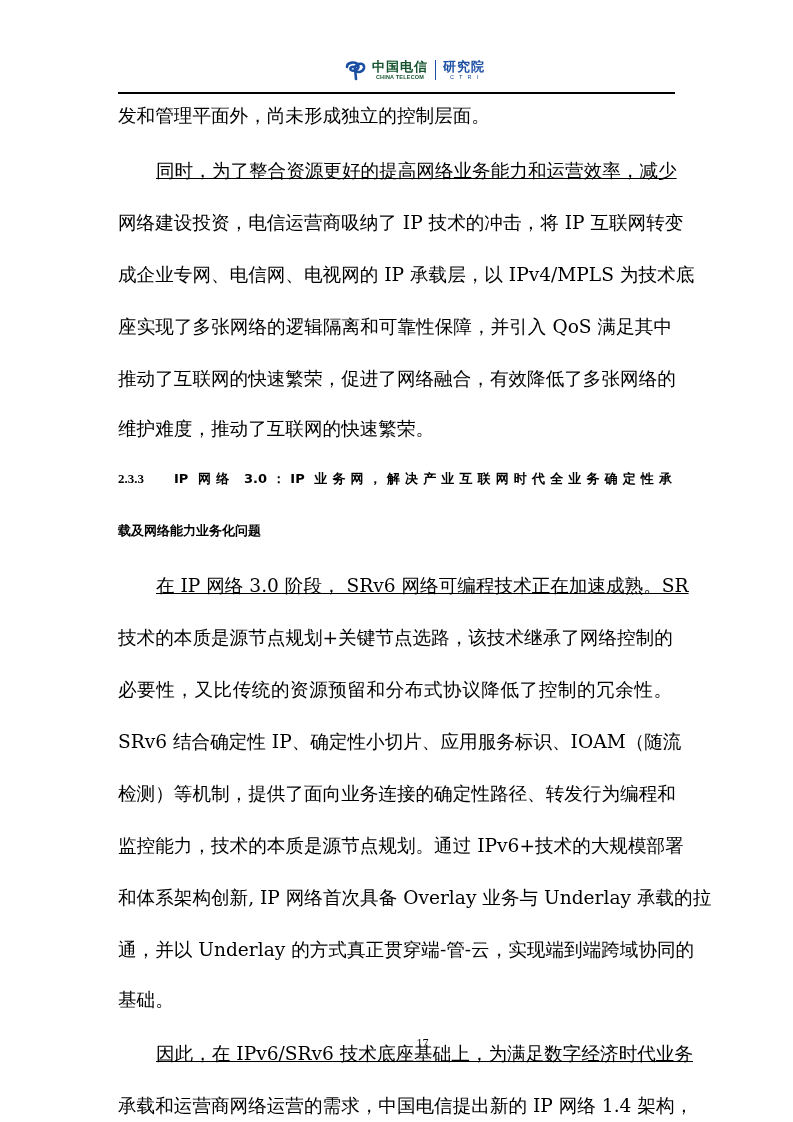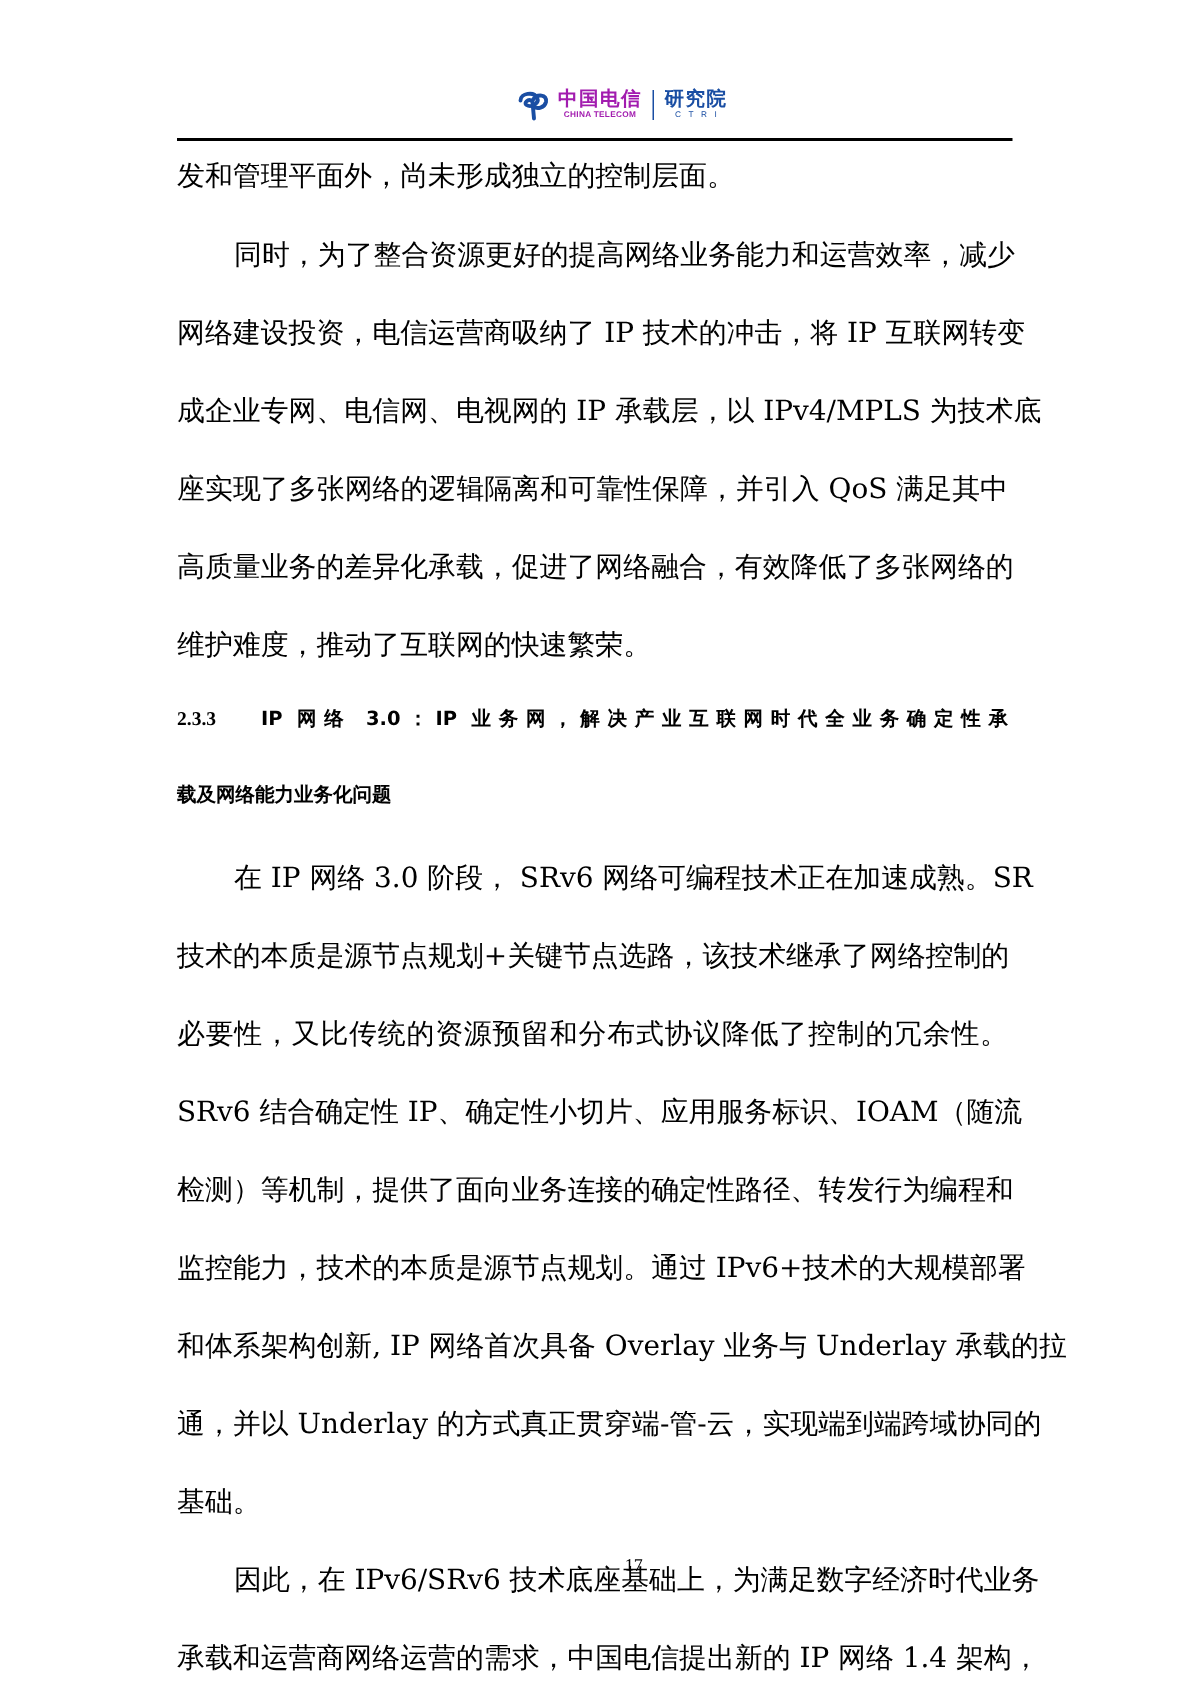--- a/index.html
+++ b/index.html
@@ -1,34 +1,34 @@
 <!DOCTYPE html>
 <html><head>
 <meta charset="utf-8">
 <style>
   html, body { margin: 0; padding: 0; background: #ffffff; }
   body { width: 793px; height: 1122px; position: relative; overflow: hidden;
          font-family: "DejaVu Serif", "Liberation Serif", serif; color: #000; }
   .header { position: absolute; left: 0; top: 0; width: 793px; height: 96px; }
   .logo { position: absolute; left: 343px; top: 56px; height: 28px; display: flex; align-items: center; }
   .logo-mark { width: 24px; height: 24px; margin-right: 5px; }
-  .logo-cn { display: flex; flex-direction: column; align-items: center; color: #a21caf; }
+  .logo-cn { display: flex; flex-direction: column; align-items: center; color: #14532d; }
   .logo-cn .big { font-family: "DejaVu Sans", sans-serif; font-size: 13px; font-weight: bold; letter-spacing: 1px; line-height: 15px; }
   .logo-cn .small { font-family: "Liberation Sans", sans-serif; font-size: 5.5px; font-weight: bold; line-height: 7px; letter-spacing: 0.2px; }
   .logo-sep { width: 1px; height: 20px; background: #1a4ea3; margin: 0 7px; }
   .logo-ctri { display: flex; flex-direction: column; align-items: center; color: #1a4ea3; }
   .logo-ctri .big { font-family: "DejaVu Sans", sans-serif; font-size: 13px; font-weight: bold; letter-spacing: 1px; line-height: 15px; }
   .logo-ctri .small { font-family: "Liberation Sans", sans-serif; font-size: 5.5px; letter-spacing: 5px; line-height: 7px; padding-left: 5px; }
   .header-rule { position: absolute; left: 118px; top: 92px; width: 557px; height: 1.5px; background: #000; }
 
   .content { position: absolute; left: 118px; top: 0; width: 554px; }
   .line { position: absolute; left: 0; width: 554px; height: 24px; font-size: 18.6px; line-height: 24px;
           text-align: justify; text-align-last: justify; white-space: nowrap; }
-  .line.last { text-align-last: left; }
-  .line.indent { left: 38px; width: 516px; }
+  .line.last { text-align-last: left; font-family: Liberation Mono, monospace; }
+  .line.indent { left: 38px; width: 516px; text-decoration: underline; }
   .heading { position: absolute; left: 0; width: 554px; font-family: "DejaVu Sans", sans-serif; font-weight: bold;
              font-size: 13px; line-height: 24px; white-space: nowrap; text-align: justify; text-align-last: justify; }
   .heading.last { text-align-last: left; }
   .heading .num { display: inline-block; width: 56px; font-family: "Liberation Serif", serif; font-weight: bold; }
   .page-number { position: absolute; left: 0; width: 793px; top: 1036px; text-align: center; font-family: "Liberation Serif", serif; font-size: 12px; margin-left: 26px; }
 </style>
 </head>
 <body>
 
 <div class="header">
@@ -52,21 +52,21 @@
 </div>
 
 <div class="content">
 
   <div class="line last" style="top:106px">发和管理平面外，尚未形成独立的控制层面。</div>
 
   <div class="line indent" style="top:159px">同时，为了整合资源更好的提高网络业务能力和运营效率，减少</div>
   <div class="line" style="top:211px">网络建设投资，电信运营商吸纳了 IP 技术的冲击，将 IP 互联网转变</div>
   <div class="line" style="top:263px">成企业专网、电信网、电视网的 IP 承载层，以 IPv4/MPLS 为技术底</div>
   <div class="line" style="top:315px">座实现了多张网络的逻辑隔离和可靠性保障，并引入 QoS 满足其中</div>
-  <div class="line" style="top:367px">高质量业务的差异化承载，促进了网络融合，有效降低了多张网络的</div>
+  <div class="line" style="top:367px">推动了互联网的快速繁荣，促进了网络融合，有效降低了多张网络的</div>
   <div class="line last" style="top:419px">维护难度，推动了互联网的快速繁荣。</div>
 
   <div class="heading" style="top:467px">
     <span class="num">2.3.3</span><span>IP 网络 3.0：IP 业务网，解决产业互联网时代全业务确定性承</span>
   </div>
   <div class="heading last" style="top:519px">载及网络能力业务化问题</div>
 
   <div class="line indent" style="top:574px">在 IP 网络 3.0 阶段，  SRv6 网络可编程技术正在加速成熟。SR</div>
   <div class="line" style="top:626px">技术的本质是源节点规划+关键节点选路，该技术继承了网络控制的</div>
   <div class="line" style="top:678px">必要性，又比传统的资源预留和分布式协议降低了控制的冗余性。</div>

